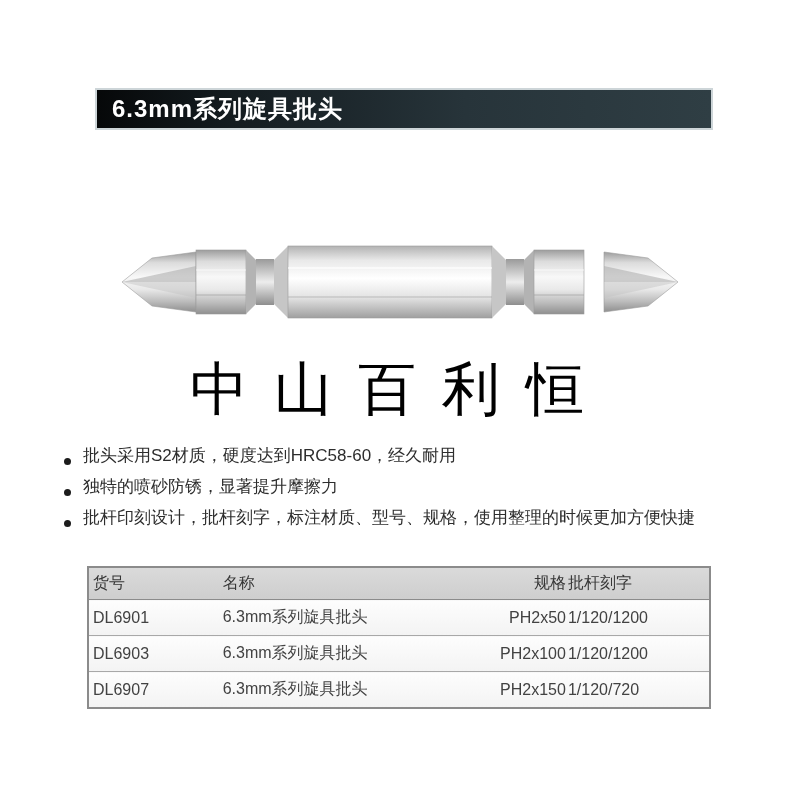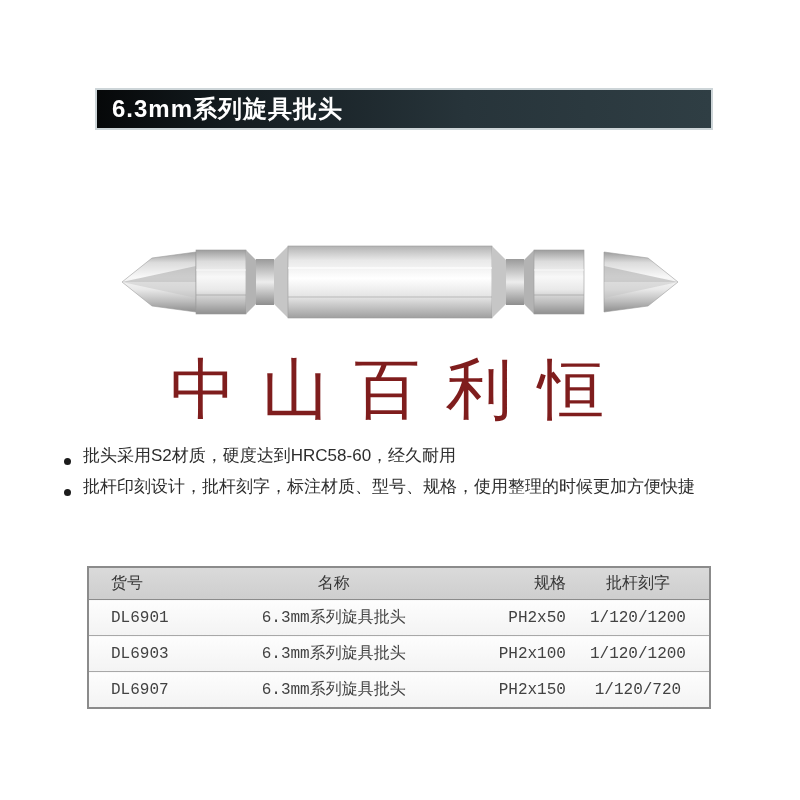--- a/index.html
+++ b/index.html
@@ -35,22 +35,22 @@
   .bit-svg{
     position:absolute;
     left:110px;top:232px;
     width:580px;height:100px;
   }
   
   .watermark{
     position:absolute;
     left:50%;top:390px;
     transform:translate(-50%,-50%);
-    font-size:66px;
-    color:#7f1d1d;
+    font-size:58px;
+    color:#000000;
     letter-spacing:26px;
     white-space:nowrap;
     pointer-events:none;
   }
   
   .features{
     position:absolute;
     left:64px;top:446px;
     width:700px;
   }
@@ -87,25 +87,24 @@
     height:29px;
     font-weight:normal;
     color:#353535;
     background:linear-gradient(#dadada,#cecece);
     border-bottom:1px solid #8b8b8b;
   }
   .spec-table td{
     height:33px;
     background:linear-gradient(#fdfdfd,#f3f3f3);
     border-bottom:1px solid #a8a8a8;
-    font-family:Liberation Mono, monospace;
   }
   .spec-table tr:last-child td{border-bottom:none;}
-  .col-left{text-align:left;padding-left:22px;}
-  .col-center{text-align:center;}
+  .col-left{text-align:left;padding-left:4px;}
+  .col-center{text-align:left;}
   .col-spec{text-align:right;padding-left:6px;}
 </style>
 </head>
 <body>
 
 <div class="page">
 
   <div class="banner">
     <span class="title">6.3mm系列旋具批头</span>
   </div>
@@ -169,20 +168,24 @@
 
   <div class="watermark">中山百利恒</div>
 
   <div class="features">
     <div class="feat">
       <span class="dot"></span>
       <span class="ftext">批头采用S2材质，硬度达到HRC58-60，经久耐用</span>
     </div>
     <div class="feat">
       <span class="dot"></span>
+      <span class="ftext">独特的喷砂防锈，显著提升摩擦力</span>
+    </div>
+    <div class="feat">
+      <span class="dot"></span>
       <span class="ftext">批杆印刻设计，批杆刻字，标注材质、型号、规格，使用整理的时候更加方便快捷</span>
     </div>
   </div>
 
   <table class="spec-table">
     <colgroup>
       <col style="width:21.5%">
       <col style="width:36%">
       <col style="width:19.5%">
       <col style="width:23%">

